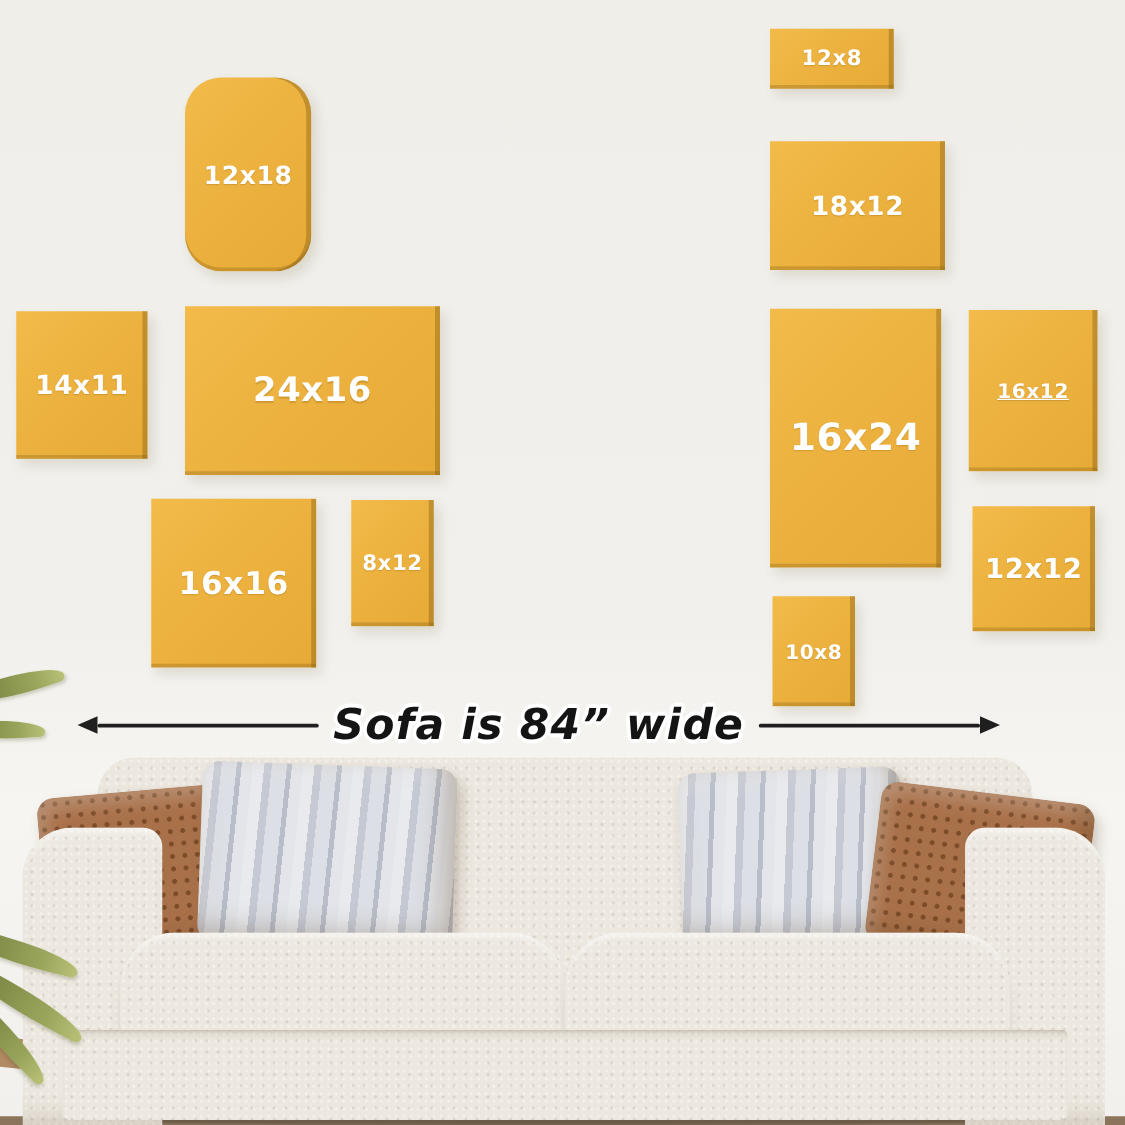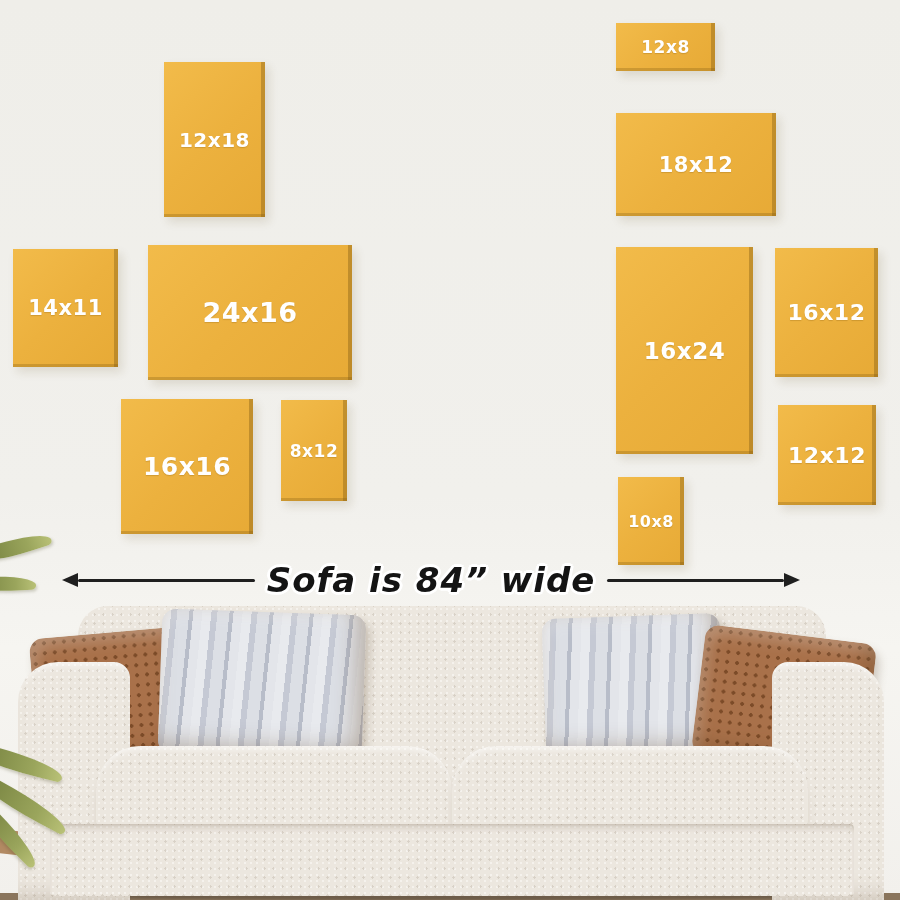--- a/index.html
+++ b/index.html
@@ -91,40 +91,40 @@
   .floor-wedge{position:absolute;left:0;top:832px;width:50px;height:24px;background:var(--floor-color,#B28A63);
     z-index:1;transform:skewY(6deg);}
   .floor-strip{position:absolute;left:0;top:893px;width:900px;height:7px;background:#8a755c;z-index:1;}
 </style>
 </head>
 <body>
 
 <div class="stage" style="--frame-color: #ECB13E; --frame-label-color: #FFFFFF; --arrow-color: #1F1F1F; --pillow-brown: #A9714A; --floor-color: #B28A63;">
 
   <div id="frames" style="position:absolute;inset:0;z-index:2;">
-      <div class="frame" style="left: 164px; top: 62px; width: 101px; height: 155px;">
+      <div class="frame" style="left: 148px; top: 62px; width: 101px; height: 155px; border-radius: 29px;">
         <span class="frame-label" style="font-size: 20px;">12x18</span>
       </div>
       <div class="frame" style="left: 616px; top: 23px; width: 99px; height: 48px;">
         <span class="frame-label" style="font-size: 17px;">12x8</span>
       </div>
-      <div class="frame" style="left: 616px; top: 113px; width: 160px; height: 103px;">
+      <div class="frame" style="left: 616px; top: 113px; width: 140px; height: 103px;">
         <span class="frame-label" style="font-size: 21px;">18x12</span>
       </div>
       <div class="frame" style="left: 13px; top: 249px; width: 105px; height: 118px;">
         <span class="frame-label" style="font-size: 21px;">14x11</span>
       </div>
       <div class="frame" style="left: 148px; top: 245px; width: 204px; height: 135px; justify-content: center;">
         <span class="frame-label" style="font-size: 27px;">24x16</span>
       </div>
       <div class="frame" style="left: 616px; top: 247px; width: 137px; height: 207px;">
-        <span class="frame-label" style="font-size: 23px;">16x24</span>
+        <span class="frame-label" style="font-size: 30px;">16x24</span>
       </div>
       <div class="frame" style="left: 775px; top: 248px; width: 103px; height: 129px;">
-        <span class="frame-label" style="font-size: 22px;">16x12</span>
+        <span class="frame-label" style="font-size: 16px; text-decoration: underline;">16x12</span>
       </div>
       <div class="frame" style="left: 121px; top: 399px; width: 132px; height: 135px;">
         <span class="frame-label" style="font-size: 25px;">16x16</span>
       </div>
       <div class="frame" style="left: 281px; top: 400px; width: 66px; height: 101px;">
         <span class="frame-label" style="font-size: 17px;">8x12</span>
       </div>
       <div class="frame" style="left: 618px; top: 477px; width: 66px; height: 88px;">
         <span class="frame-label" style="font-size: 16px;">10x8</span>
       </div>

